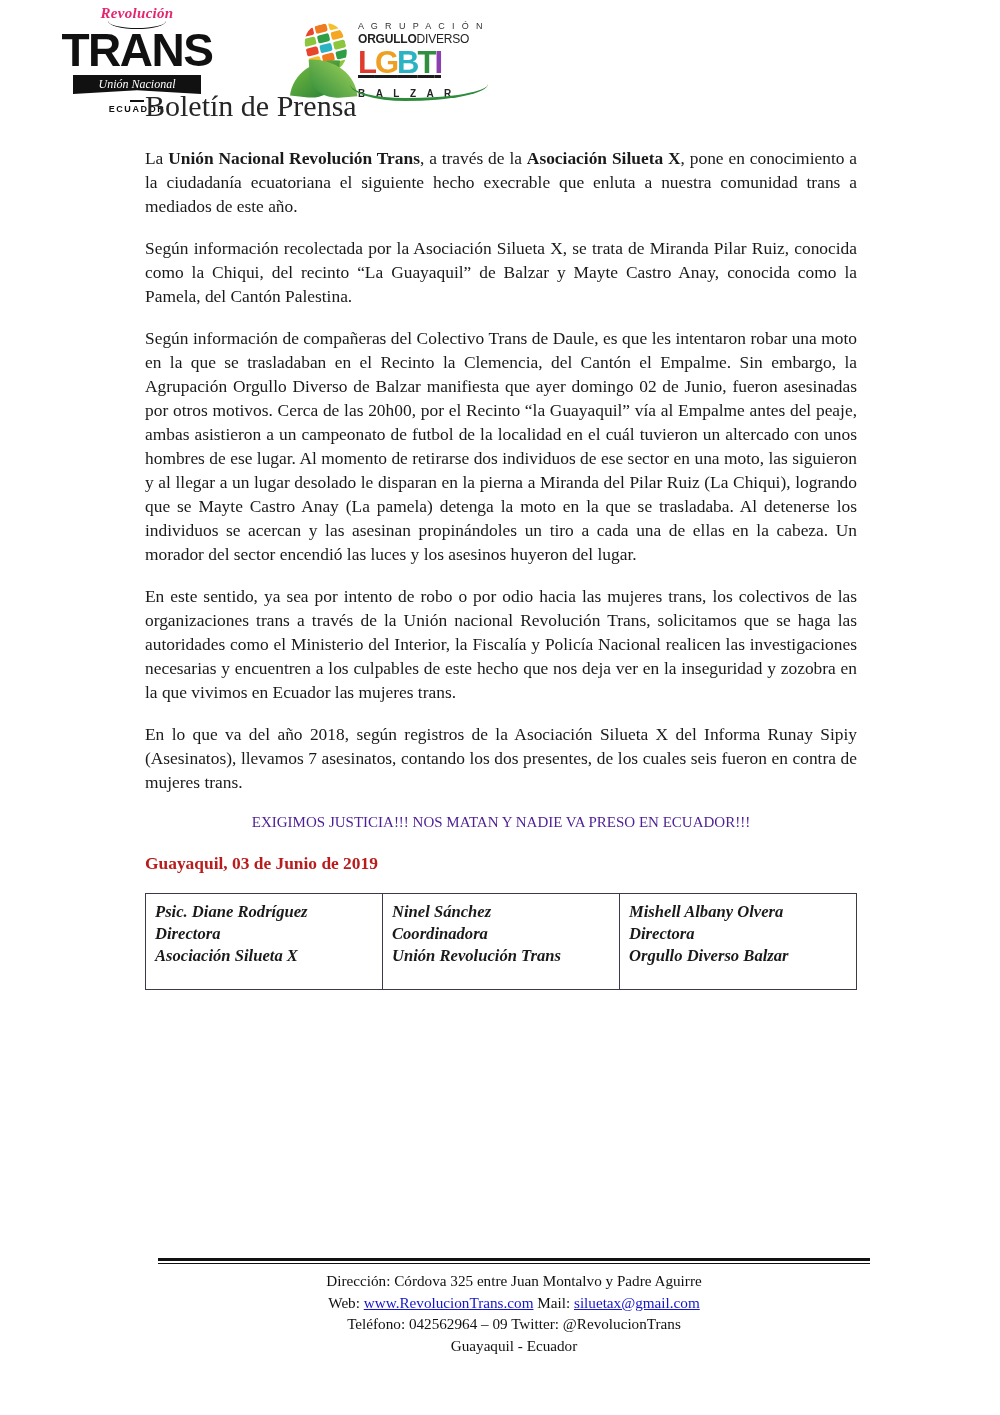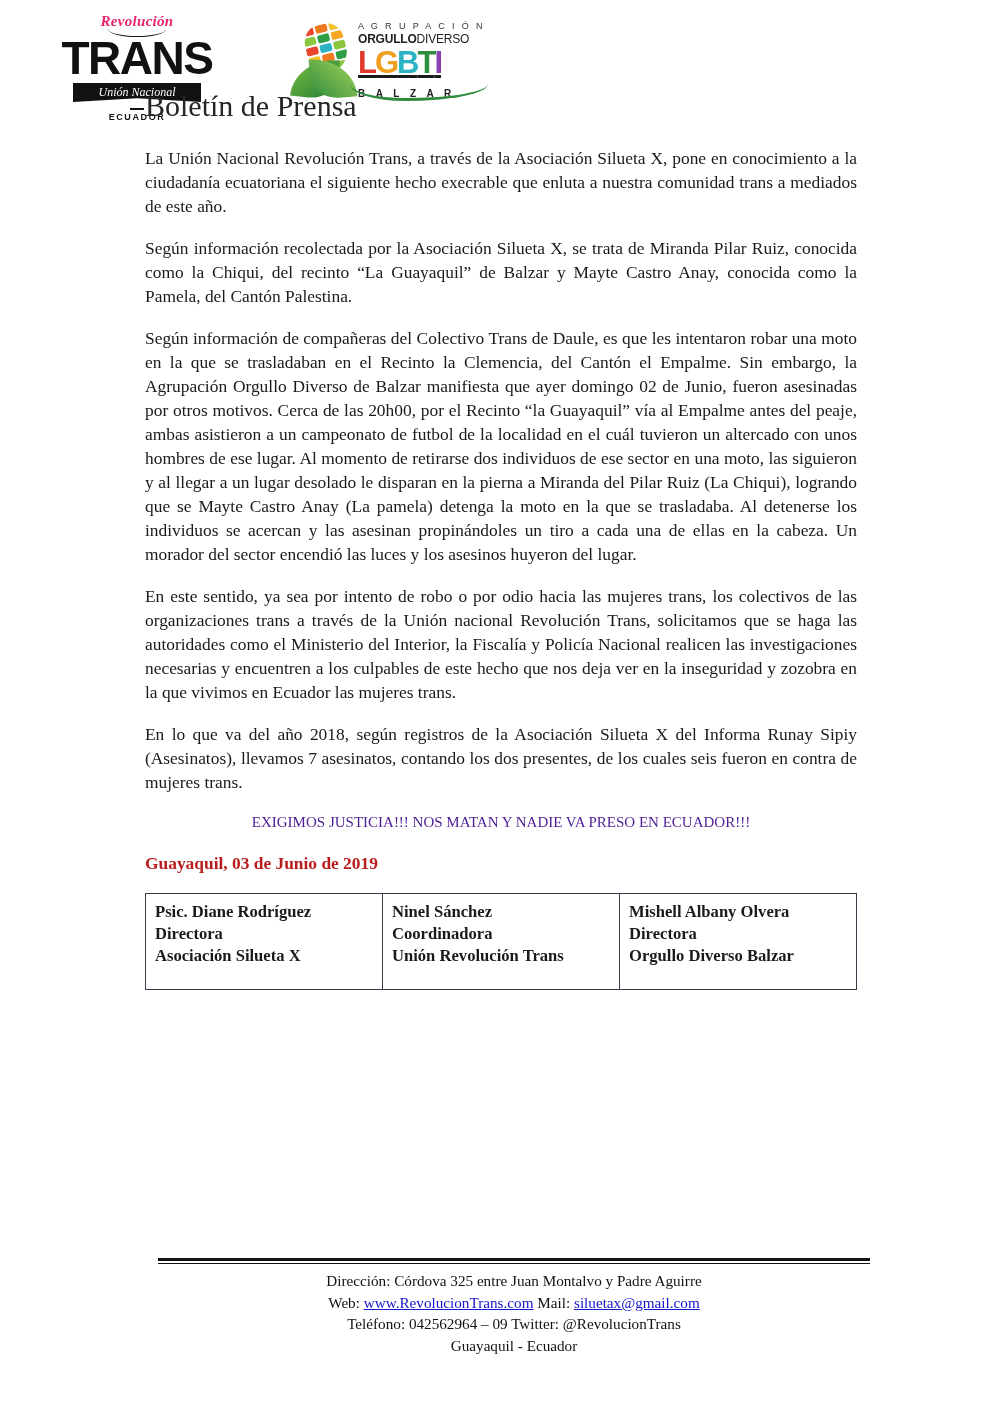--- a/index.html
+++ b/index.html
@@ -50,21 +50,21 @@
   }
   .silueta-tilgb {
     font-size: 12px; font-weight: 700; letter-spacing: 1px;
     text-align: right; margin-top: 3px; margin-right: 8px;
   }
   .t-t { color: #d88a2c; } .t-i { color: #e3c072; } .t-l { color: #27a35a; }
   .t-g { color: #2c58b8; } .t-b { color: #8c8c8c; }
 
   
   .trans-wrap {
-    position: absolute; left: 12px; top: 14px; width: 190px;
+    position: absolute; left: 12px; top: 6px; width: 190px;
     text-align: center; line-height: 1;
     font-family: "Liberation Sans", sans-serif;
   }
   .trans-rev {
     font-family: "Liberation Serif", serif;
     font-style: italic; font-weight: 700;
     color: #e5256e; font-size: 15px; letter-spacing: .3px;
   }
   .trans-swoosh {
     width: 58px; height: 7px; margin: 0 auto;
@@ -135,21 +135,21 @@
 
   
   p.body {
     font-size: 17.4px;
     line-height: 1.38;
     text-align: justify;
     margin: 0 0 18px 0;
     color: #1a1a1a;
   }
   p.body.first { margin-top: 24px; }
-  p.body b { font-weight: 400; margin-top: 31px; }
+  p.body b { font-weight: 700; margin-top: 31px; }
   p.shout {
     font-size: 15px; line-height: 1.38; margin: 0 0 18px 0;
     text-align: center; color: #4c1d95;
   }
   p.place {
     font-size: 17.4px; font-weight: 700; line-height: 1.38;
     margin: 0 0 18px 0; color: #b91c1c;
   }
 
   
@@ -157,21 +157,21 @@
     border-collapse: collapse; width: 712px; margin-top: 4px;
     table-layout: fixed;
   }
   table.signs td {
     border: 1.2px solid #3a3a4a;
     vertical-align: top;
     padding: 7px 0 22px 9px;
     font-size: 16.6px; font-weight: 700; line-height: 1.33;
     color: #1a1a1a;
   }
-  table.signs td div { white-space: nowrap; }
+  table.signs td div { white-space: nowrap; font-style: italic; }
 
   
   .footer {
     position: absolute; left: 158px; top: 1258px; width: 712px;
     font-family: Liberation Serif, serif;
     text-align: center;
   }
   .footer-rule {
     border-top: 3px solid #111;
     border-bottom: 1px solid #111;

